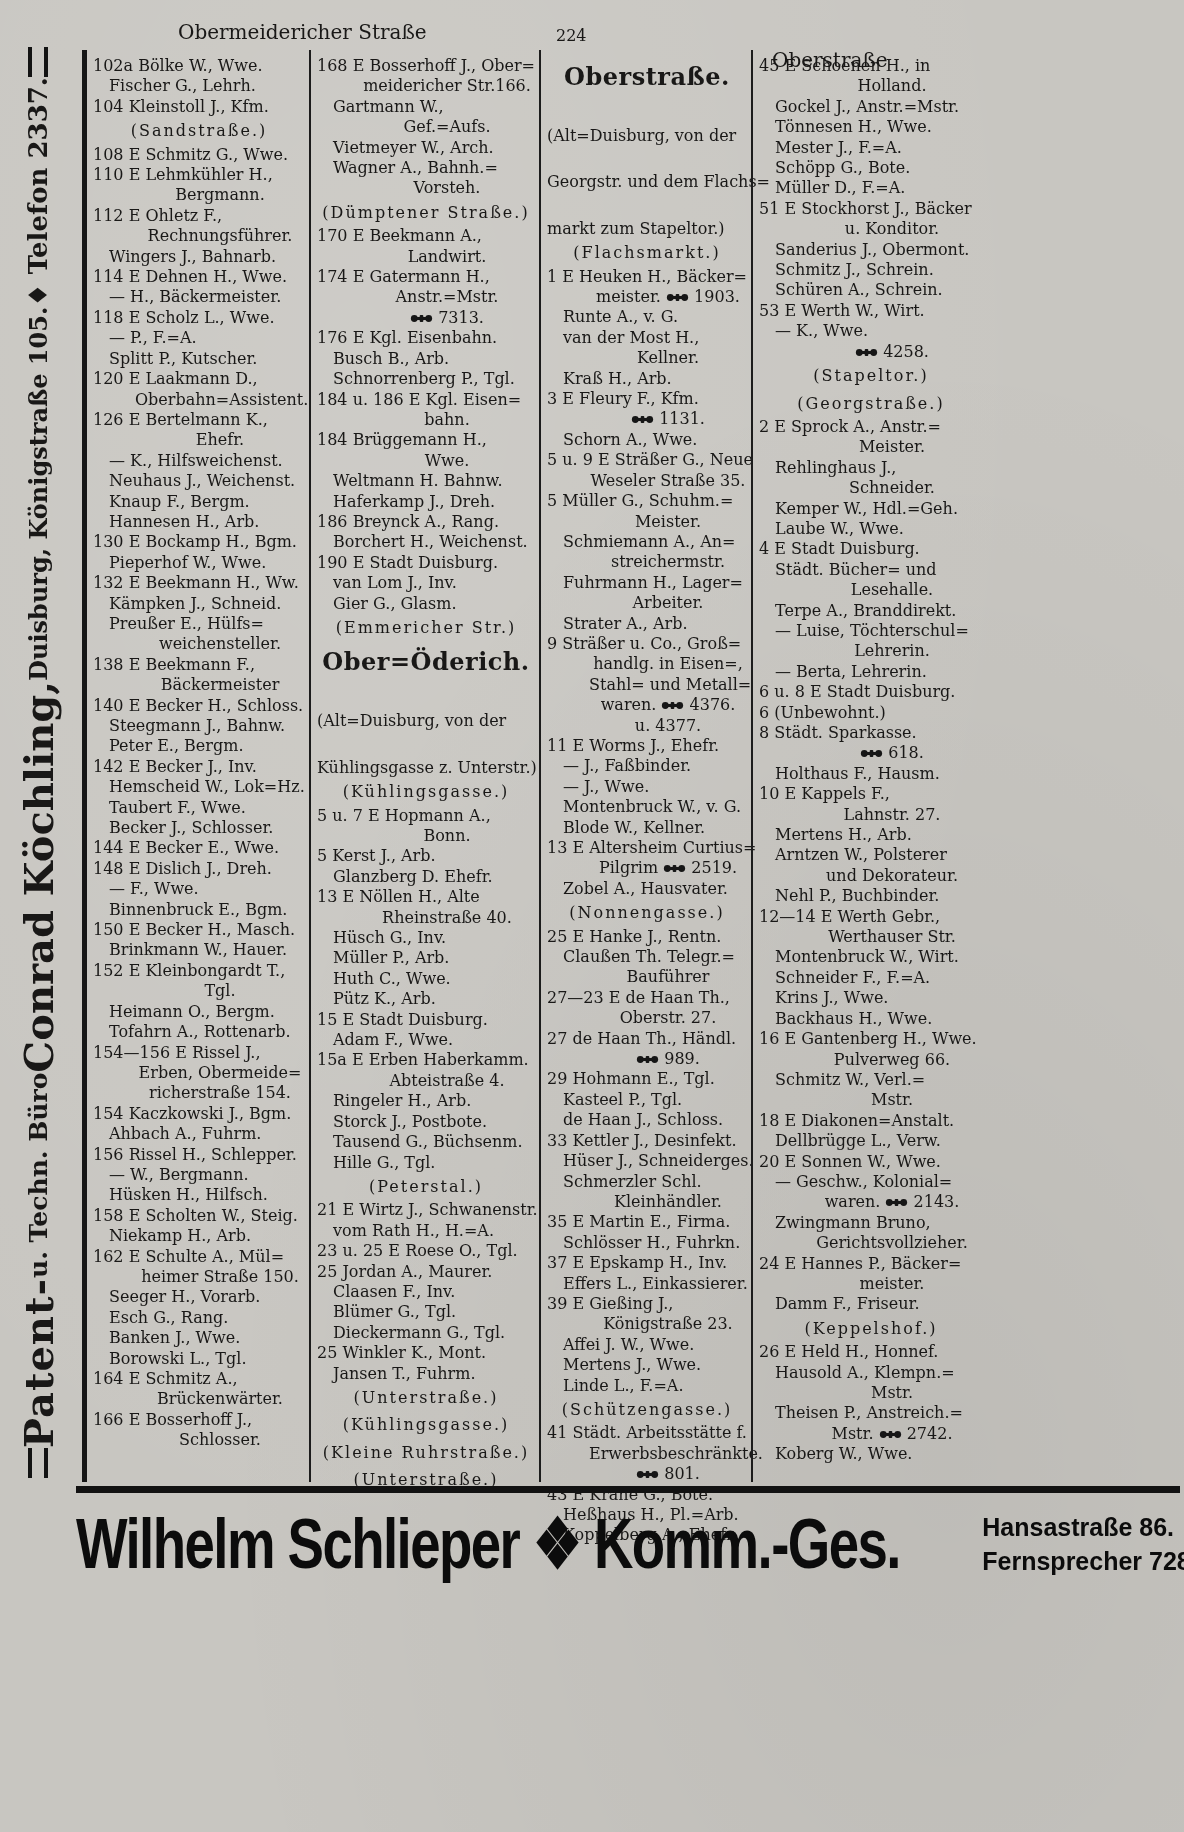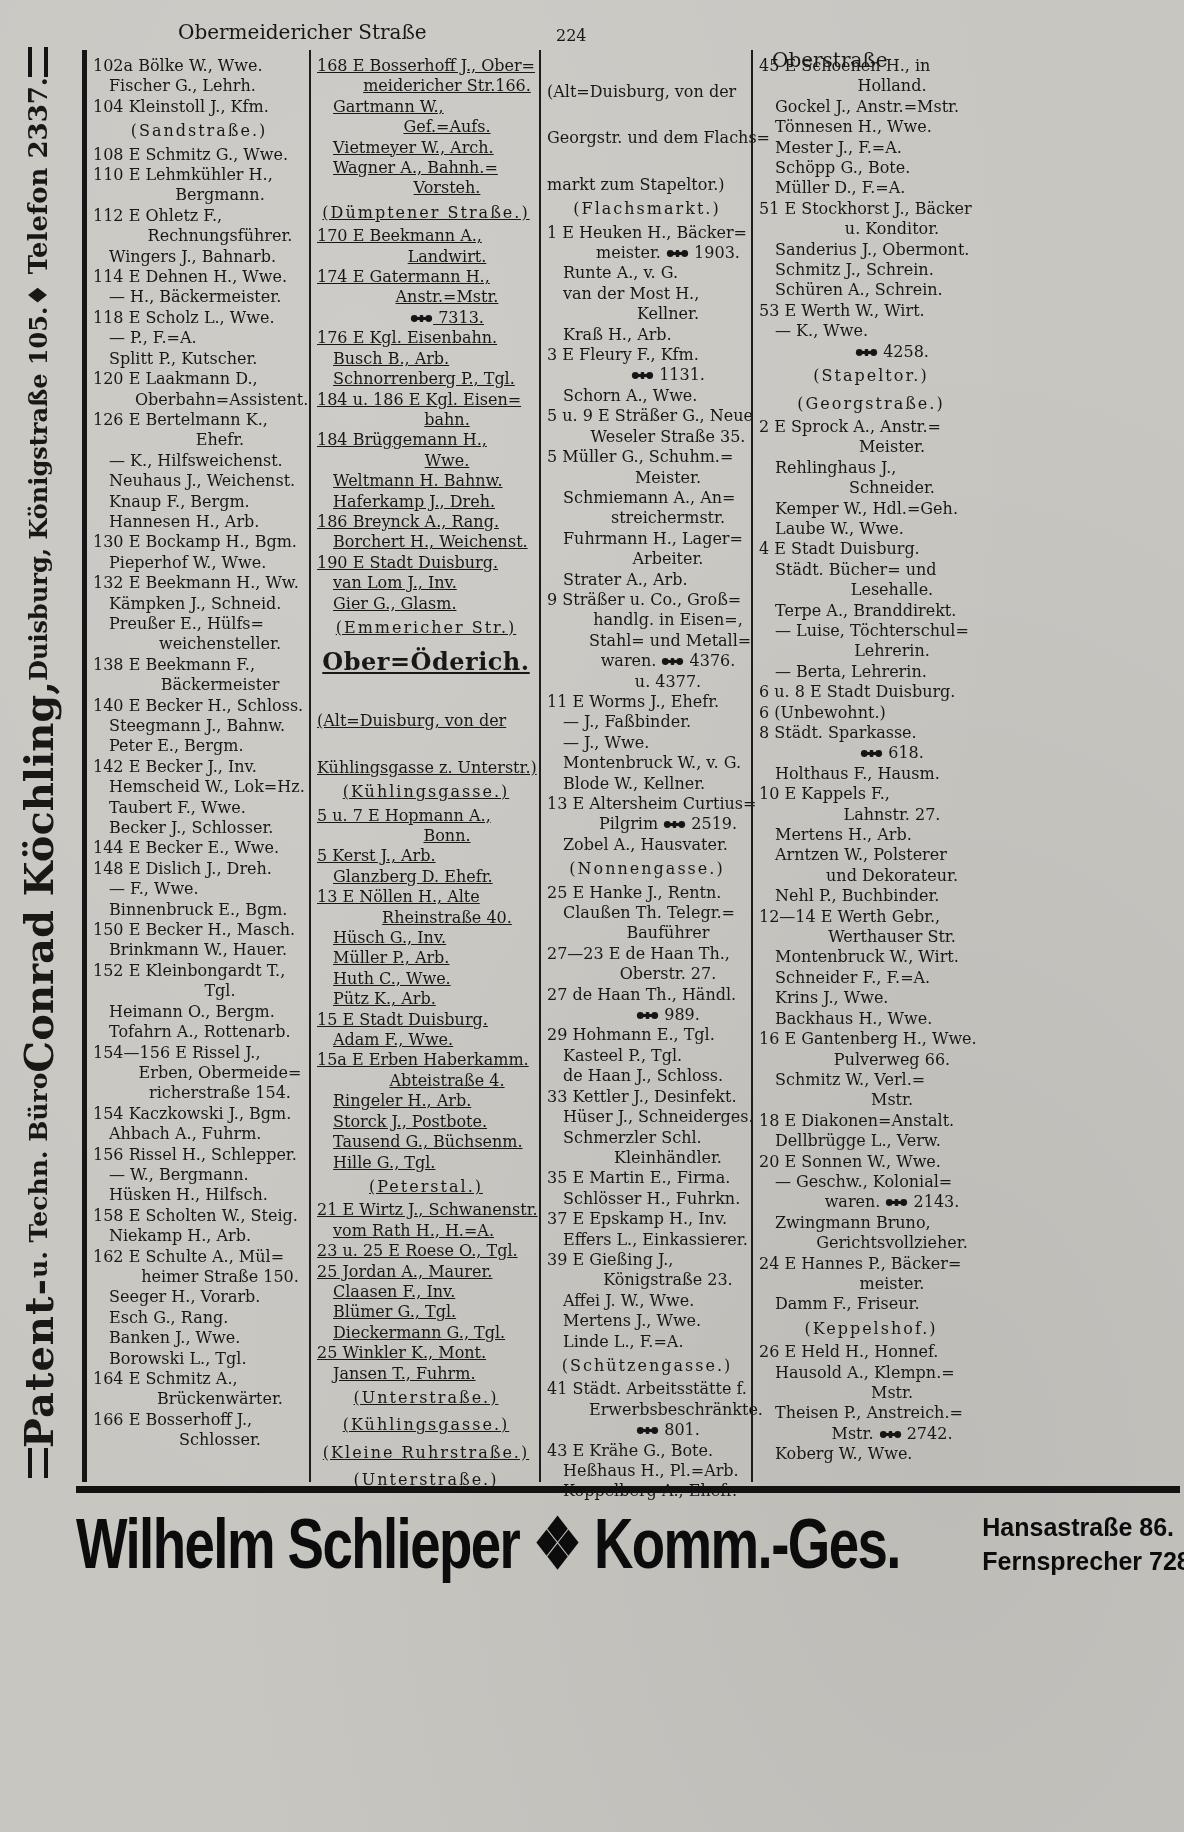--- a/index.html
+++ b/index.html
@@ -34,21 +34,21 @@
   .la-5 { font-size:26px; }
   
   .columns {
     position:absolute; top:50px; left:82px; height:1432px;
     display:flex; align-items:stretch;
     border-left:5px solid #161616;
   }
   .col { box-sizing:border-box; padding:6px 4px 0 6px; font-size:16px; line-height:20.4px; }
   .col + .col { border-left:2px solid #1c1c1c; }
   .col1 { width:222px; }
-  .col2 { width:230px;text-decoration:underline; }
+  .col2 { width:230px; }
   .col3 { width:212px; }
   .col4 { width:236px; }
   .ln   { white-space:nowrap; }
   .ln.e { padding-left:26px; text-indent:-26px; }   
   .ln.r { padding-left:16px; }                      
   .ln.c { padding-left:42px;text-align:center; }                      
   .ln.p { padding-left:0;margin-top:26px; }                         
   .ln.hs{ text-align:center; letter-spacing:2px; padding:4px 0 3px 0; white-space:normal; }
   .ln.hb{ text-align:center; font-weight:bold; font-size:24px; line-height:30px; padding:6px 0 8px 0; letter-spacing:.5px; }
   .ph   { width:23px; height:9px; fill:#161616; display:inline-block; }
@@ -228,20 +228,21 @@
         <div class="ln r">Blümer G., Tgl.</div>
         <div class="ln r">Dieckermann G., Tgl.</div>
         <div class="ln e">25 Winkler K., Mont.</div>
         <div class="ln r">Jansen T., Fuhrm.</div>
         <div class="ln hs">(Unterstraße.)</div>
         <div class="ln hs">(Kühlingsgasse.)</div>
         <div class="ln hs">(Kleine Ruhrstraße.)</div>
         <div class="ln hs">(Unterstraße.)</div>
       </div>
     <div class="col col3">
+        <div class="ln hb">Oberstraße.</div>
         <div class="ln p">(Alt=Duisburg, von der</div>
         <div class="ln p">Georgstr. und dem Flachs=</div>
         <div class="ln p">markt zum Stapeltor.)</div>
         <div class="ln hs">(Flachsmarkt.)</div>
         <div class="ln e">1 E Heuken H., Bäcker=</div>
         <div class="ln c">meister. <svg viewBox="0 0 24 10" class="ph">
             <circle cx="4" cy="5" r="3.8"></circle>
             <circle cx="20" cy="5" r="3.8"></circle>
             <rect x="4" y="3.3" width="16" height="3.4"></rect>
             <rect x="10" y="1.2" width="4" height="7.6" rx="1"></rect>

